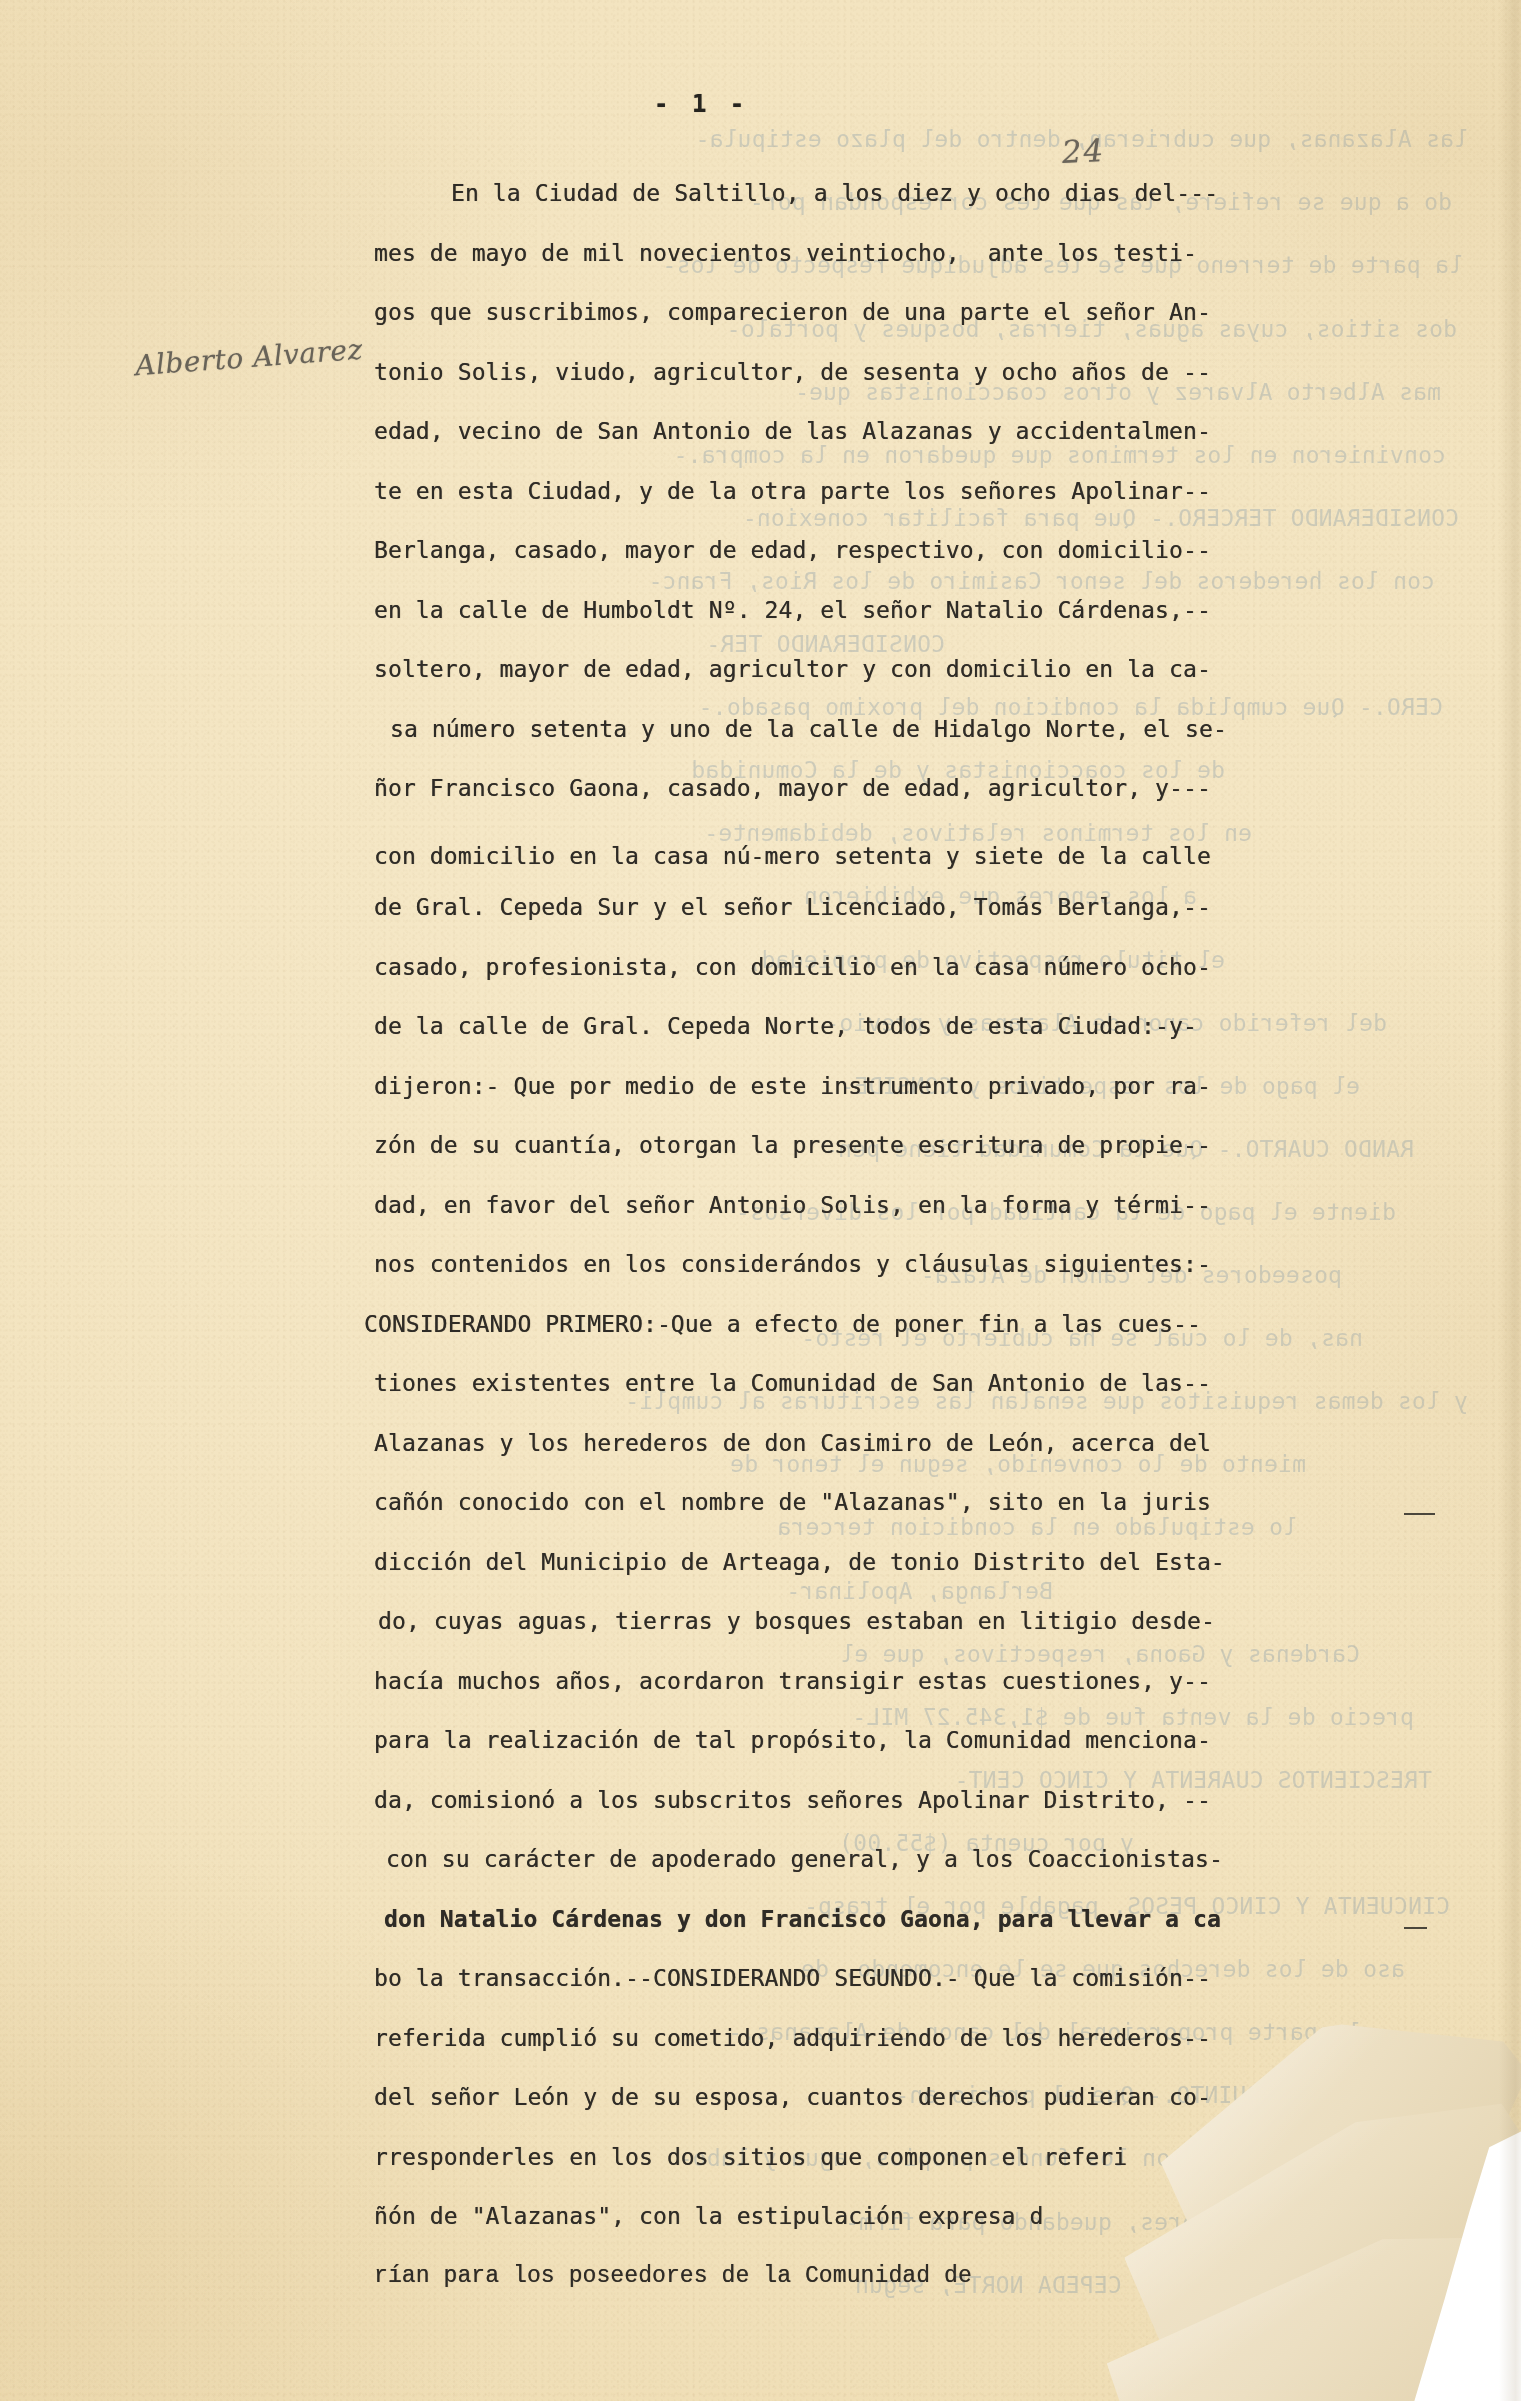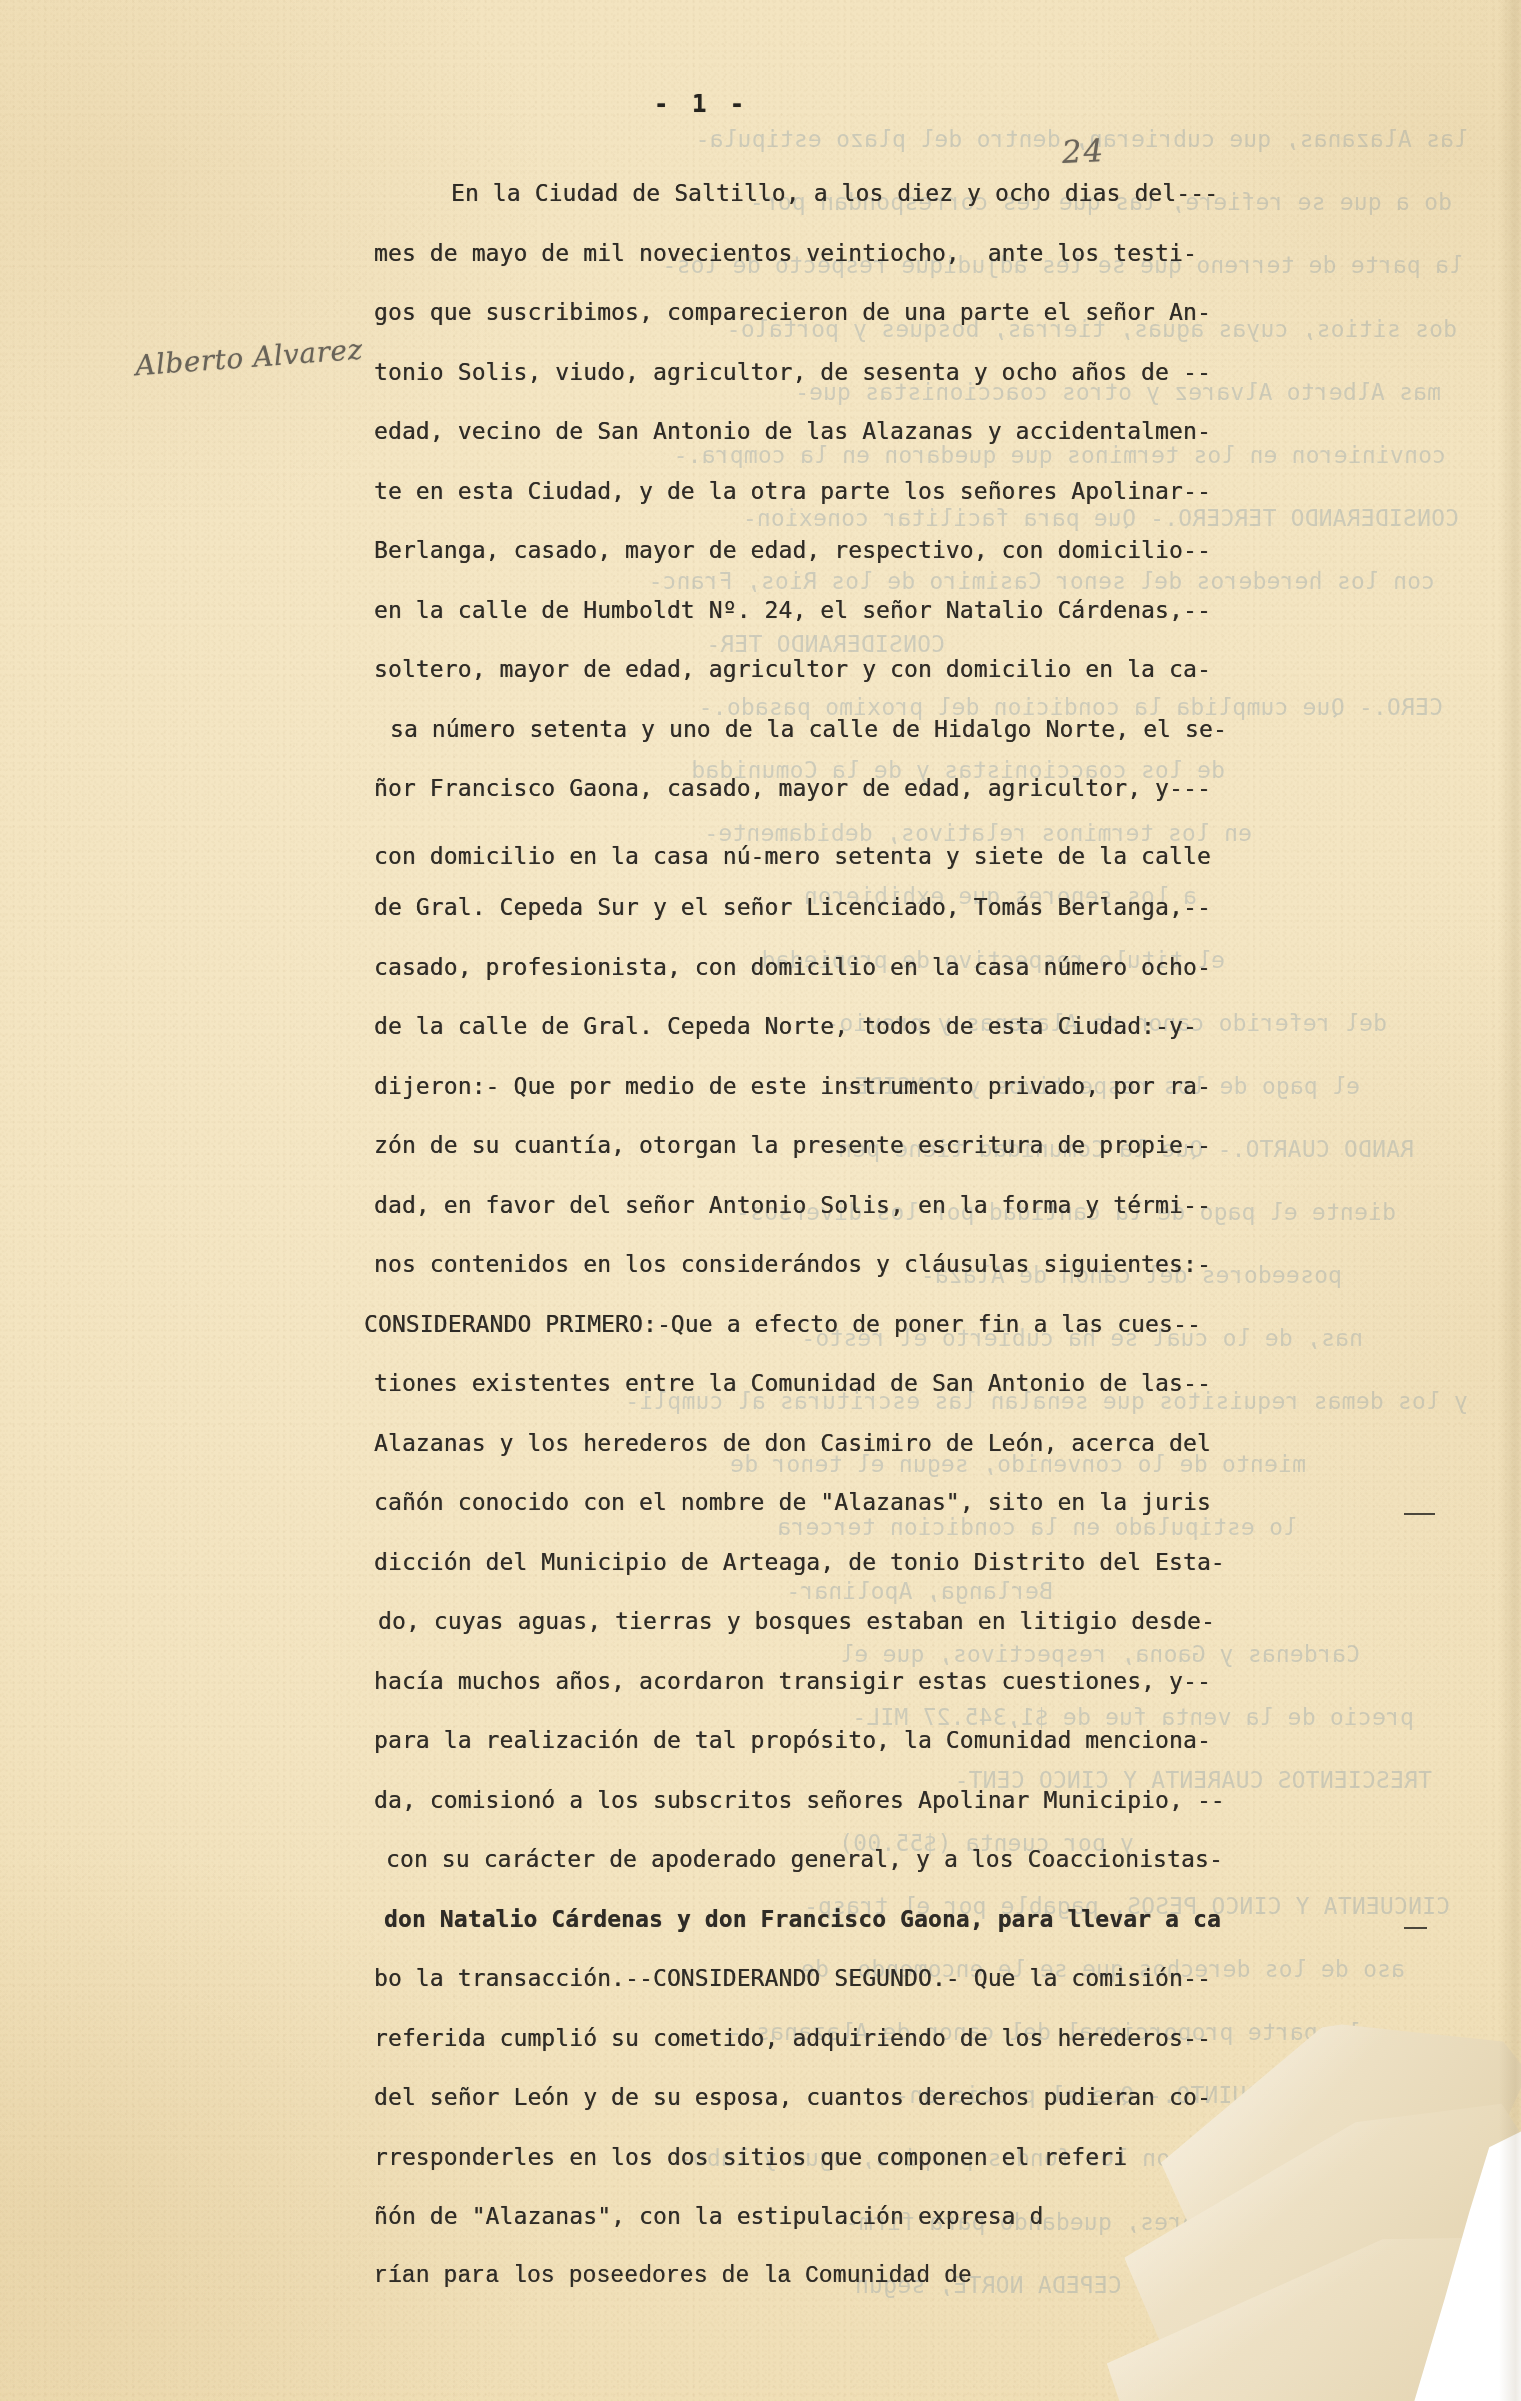--- a/index.html
+++ b/index.html
@@ -187,21 +187,21 @@
     <div class="ln" style="left:374px;  top:1192px;">dad, en favor del señor Antonio Solis, en la forma y térmi--</div>
     <div class="ln" style="left:374px;  top:1251px;">nos contenidos en los considerándos y cláusulas siguientes:-</div>
     <div class="ln" style="left:364px;  top:1311px;text-align:center;">CONSIDERANDO PRIMERO:-Que a efecto de poner fin a las cues--</div>
     <div class="ln" style="left:374px;  top:1370px;">tiones existentes entre la Comunidad de San Antonio de las--</div>
     <div class="ln" style="left:374px;  top:1430px;">Alazanas y los herederos de don Casimiro de León, acerca del</div>
     <div class="ln" style="left:374px;  top:1489px;">cañón conocido con el nombre de "Alazanas", sito en la juris</div>
     <div class="ln" style="left:374px;  top:1549px;">dicción del Municipio de Arteaga, de tonio Distrito del Esta-</div>
     <div class="ln" style="left:378px;  top:1608px;">do, cuyas aguas, tierras y bosques estaban en litigio desde-</div>
     <div class="ln" style="left:374px;  top:1668px;">hacía muchos años, acordaron transigir estas cuestiones, y--</div>
     <div class="ln" style="left:374px;  top:1727px;">para la realización de tal propósito, la Comunidad menciona-</div>
-    <div class="ln" style="left:374px;  top:1787px;">da, comisionó a los subscritos señores Apolinar Municipio, --</div>
+    <div class="ln" style="left:374px;  top:1787px;">da, comisionó a los subscritos señores Apolinar Distrito, --</div>
     <div class="ln" style="left:386px;  top:1846px;">con su carácter de apoderado general, y a los Coaccionistas-</div>
     <div class="ln" style="left:384px;  top:1906px;font-weight:bold;">don Natalio Cárdenas y don Francisco Gaona, para llevar a ca</div>
     <div class="ln" style="left:374px;  top:1965px;">bo la transacción.--CONSIDERANDO SEGUNDO.- Que la comisión--</div>
     <div class="ln" style="left:374px;  top:2025px;">referida cumplió su cometido, adquiriendo de los herederos--</div>
     <div class="ln" style="left:374px;  top:2084px;">del señor León y de su esposa, cuantos derechos pudieran co-</div>
     <div class="ln" style="left:374px;  top:2144px;">rresponderles en los dos sitios que componen el referi     -</div>
     <div class="ln" style="left:374px;  top:2203px;">ñón de "Alazanas", con la estipulación expresa d</div>
     <div class="ln" style="left:374px;  top:2263px;font-family:Liberation Mono, monospace;">rían para los poseedores de la Comunidad de</div>
 
     <div style="position:absolute;left:1404px;top:1513px;width:31px;height:1.8px;background:#2e2b26;opacity:.85;"></div>

